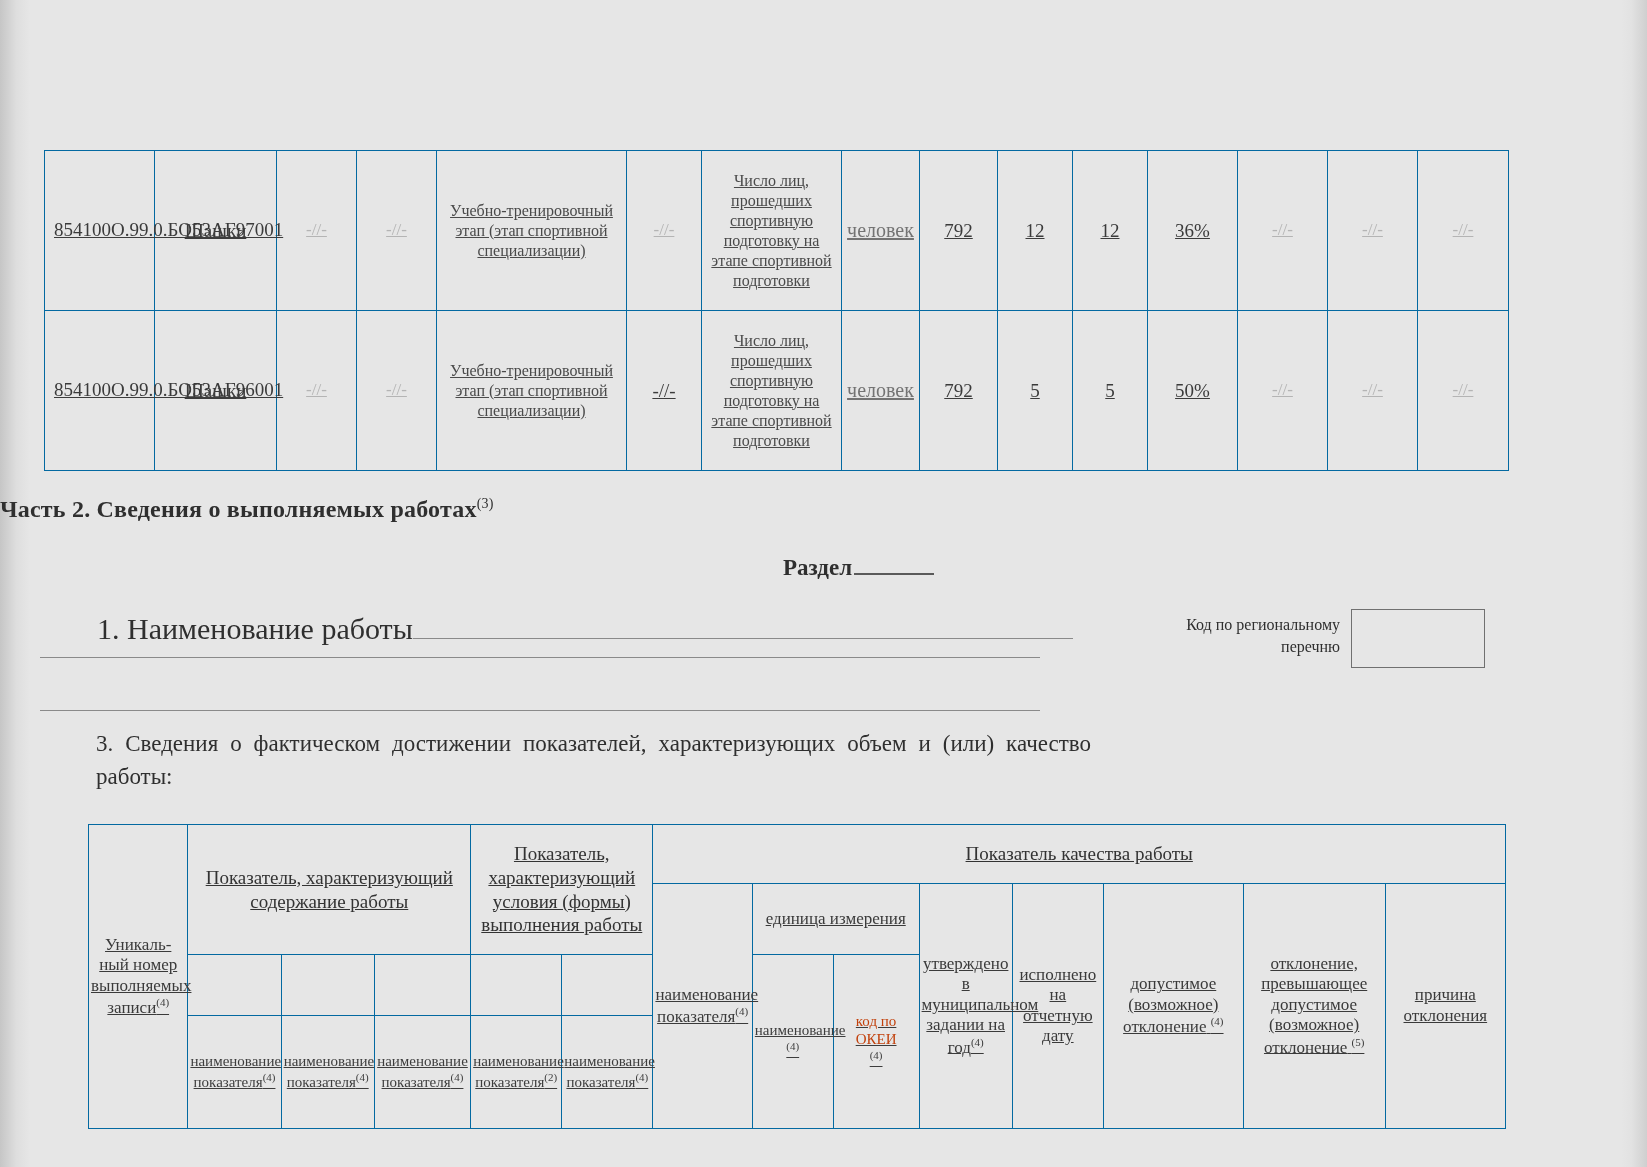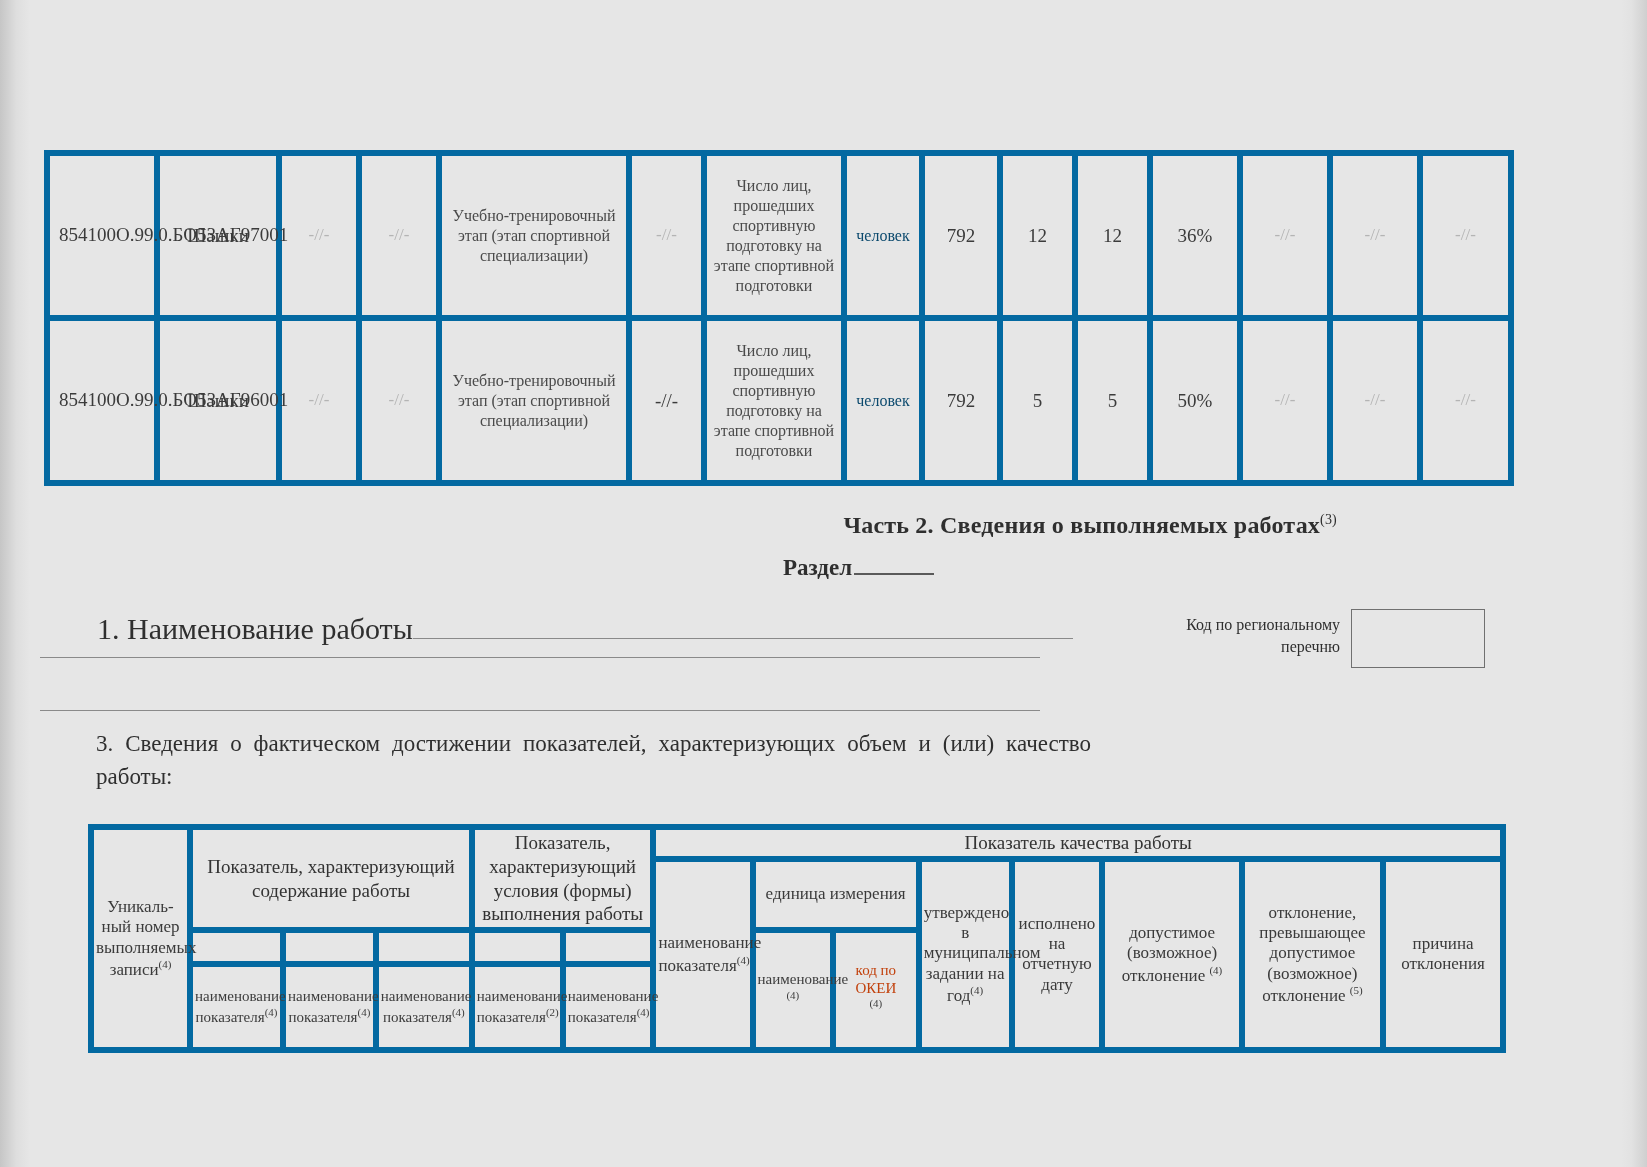--- a/index.html
+++ b/index.html
@@ -42,26 +42,27 @@
     height: 1167px;
   }
 
   
   table.doc {
     border-collapse: collapse;
     table-layout: fixed;
     color: #3b3b3b;
   }
   table.doc td, table.doc th {
-    border: 6px solid #0369a1;
+    border: 1px solid #0369a1;
     padding: 2px 3px;
     text-align: center;
     vertical-align: middle;
     font-weight: normal;
     background: transparent;
+    text-decoration: underline;
   }
 
   #top-table {
     position: absolute;
     left: 44px;
     top: 150px;
     width: 1464px;
   }
   #top-table td {
     height: 155px;
@@ -77,36 +78,35 @@
   #top-table td.faded {
     color: #b4b4b4;
     font-size: 17px;
   }
   #top-table td.small {
     font-size: 16px;
     line-height: 1.25;
     color: #4a4a4a;
   }
   #top-table td.unit {
-    font-size: 16px;
-    color: #0c4a6e;
+    font-size: 20px;
+    color: #737373;
   }
 
   
   .part-title {
     position: absolute;
     top: 496px;
     left: 0;
     width: 1337px;
-    text-align: right;
+    text-align: left;
     font-size: 24px;
     font-weight: bold;
     color: #2f2f2f;
     letter-spacing: .2px;
-    margin-top: 16px;
   }
   .part-title sup { font-size: 14px; font-weight: normal; }
 
   .razdel {
     position: absolute;
     top: 555px;
     left: 15px;
     width: 1647px;
     text-align: center;
     font-size: 23px;
@@ -197,21 +197,21 @@
   #bottom-table {
     position: absolute;
     left: 88px;
     top: 824px;
     width: 1418px;
   }
   #bottom-table td {
     font-size: 15px;
     line-height: 1.18;
     color: #3d3d3d;
-    padding: 1px 2px;
+    padding: 17px 2px;
   }
   #bottom-table td.big {
     font-size: 19px;
     line-height: 1.25;
     color: #333;
   }
   #bottom-table td.mid {
     font-size: 17px;
     line-height: 1.2;
     color: #3a3a3a;

